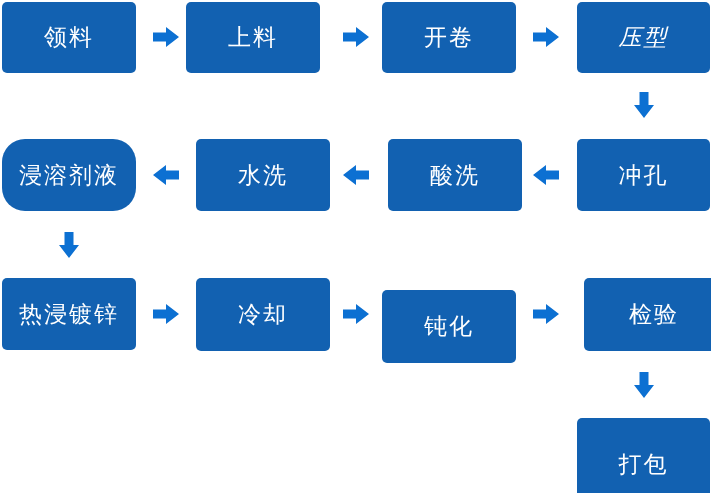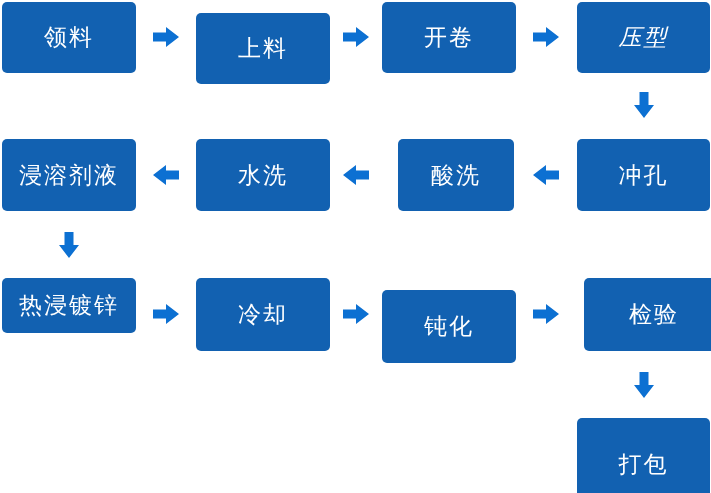--- a/index.html
+++ b/index.html
@@ -38,53 +38,53 @@
 </style>
 </head>
 <body>
 
 <div>
 
   <div class="node" style="left:2px; top:2px; width:134px; height:71px;">领料</div>
   <svg class="arrow" style="left:153px; top:27px;" width="26" height="20" viewBox="0 0 26 20">
     <polygon points="0,5.5 13,5.5 13,0 26,10 13,20 13,14.5 0,14.5"></polygon>
   </svg>
-  <div class="node" style="left:196px; top:2px; width:134px; height:71px;margin-top:11px;">上料</div>
+  <div class="node" style="left:186px; top:2px; width:134px; height:71px;">上料</div>
   <svg class="arrow" style="left:343px; top:27px;" width="26" height="20" viewBox="0 0 26 20">
     <polygon points="0,5.5 13,5.5 13,0 26,10 13,20 13,14.5 0,14.5"></polygon>
   </svg>
   <div class="node" style="left:382px; top:2px; width:134px; height:71px;">开卷</div>
   <svg class="arrow" style="left:533px; top:27px;" width="26" height="20" viewBox="0 0 26 20">
     <polygon points="0,5.5 13,5.5 13,0 26,10 13,20 13,14.5 0,14.5"></polygon>
   </svg>
   <div class="node" style="left:577px; top:2px; width:133px; height:71px;font-style:italic;">压型</div>
 
   <svg class="arrow" style="left:634px; top:92px;" width="20" height="26" viewBox="0 0 20 26">
     <polygon points="5.5,0 14.5,0 14.5,13 20,13 10,26 0,13 5.5,13"></polygon>
   </svg>
 
-  <div class="node" style="left:2px; top:139px; width:134px; height:72px;">浸溶剂液</div>
+  <div class="node" style="left:2px; top:139px; width:134px; height:72px;border-radius:23px;">浸溶剂液</div>
   <svg class="arrow" style="left:153px; top:165px;" width="26" height="20" viewBox="0 0 26 20">
     <polygon points="26,5.5 13,5.5 13,0 0,10 13,20 13,14.5 26,14.5"></polygon>
   </svg>
   <div class="node" style="left:196px; top:139px; width:134px; height:72px;">水洗</div>
   <svg class="arrow" style="left:343px; top:165px;" width="26" height="20" viewBox="0 0 26 20">
     <polygon points="26,5.5 13,5.5 13,0 0,10 13,20 13,14.5 26,14.5"></polygon>
   </svg>
-  <div class="node" style="left:398px; top:139px; width:116px; height:72px;">酸洗</div>
+  <div class="node" style="left:388px; top:139px; width:134px; height:72px;">酸洗</div>
   <svg class="arrow" style="left:533px; top:165px;" width="26" height="20" viewBox="0 0 26 20">
     <polygon points="26,5.5 13,5.5 13,0 0,10 13,20 13,14.5 26,14.5"></polygon>
   </svg>
   <div class="node" style="left:577px; top:139px; width:133px; height:72px;">冲孔</div>
 
   <svg class="arrow" style="left:59px; top:232px;" width="20" height="26" viewBox="0 0 20 26">
     <polygon points="5.5,0 14.5,0 14.5,13 20,13 10,26 0,13 5.5,13"></polygon>
   </svg>
 
-  <div class="node" style="left:2px; top:278px; width:134px; height:55px;">热浸镀锌</div>
+  <div class="node" style="left:2px; top:278px; width:134px; height:72px;">热浸镀锌</div>
   <svg class="arrow" style="left:153px; top:304px;" width="26" height="20" viewBox="0 0 26 20">
     <polygon points="0,5.5 13,5.5 13,0 26,10 13,20 13,14.5 0,14.5"></polygon>
   </svg>
   <div class="node" style="left:196px; top:278px; width:134px; height:73px;">冷却</div>
   <svg class="arrow" style="left:343px; top:304px;" width="26" height="20" viewBox="0 0 26 20">
     <polygon points="0,5.5 13,5.5 13,0 26,10 13,20 13,14.5 0,14.5"></polygon>
   </svg>
   <div class="node" style="left:382px; top:278px; width:134px; height:73px;margin-top:12px;">钝化</div>
   <svg class="arrow" style="left:533px; top:304px;" width="26" height="20" viewBox="0 0 26 20">
     <polygon points="0,5.5 13,5.5 13,0 26,10 13,20 13,14.5 0,14.5"></polygon>

